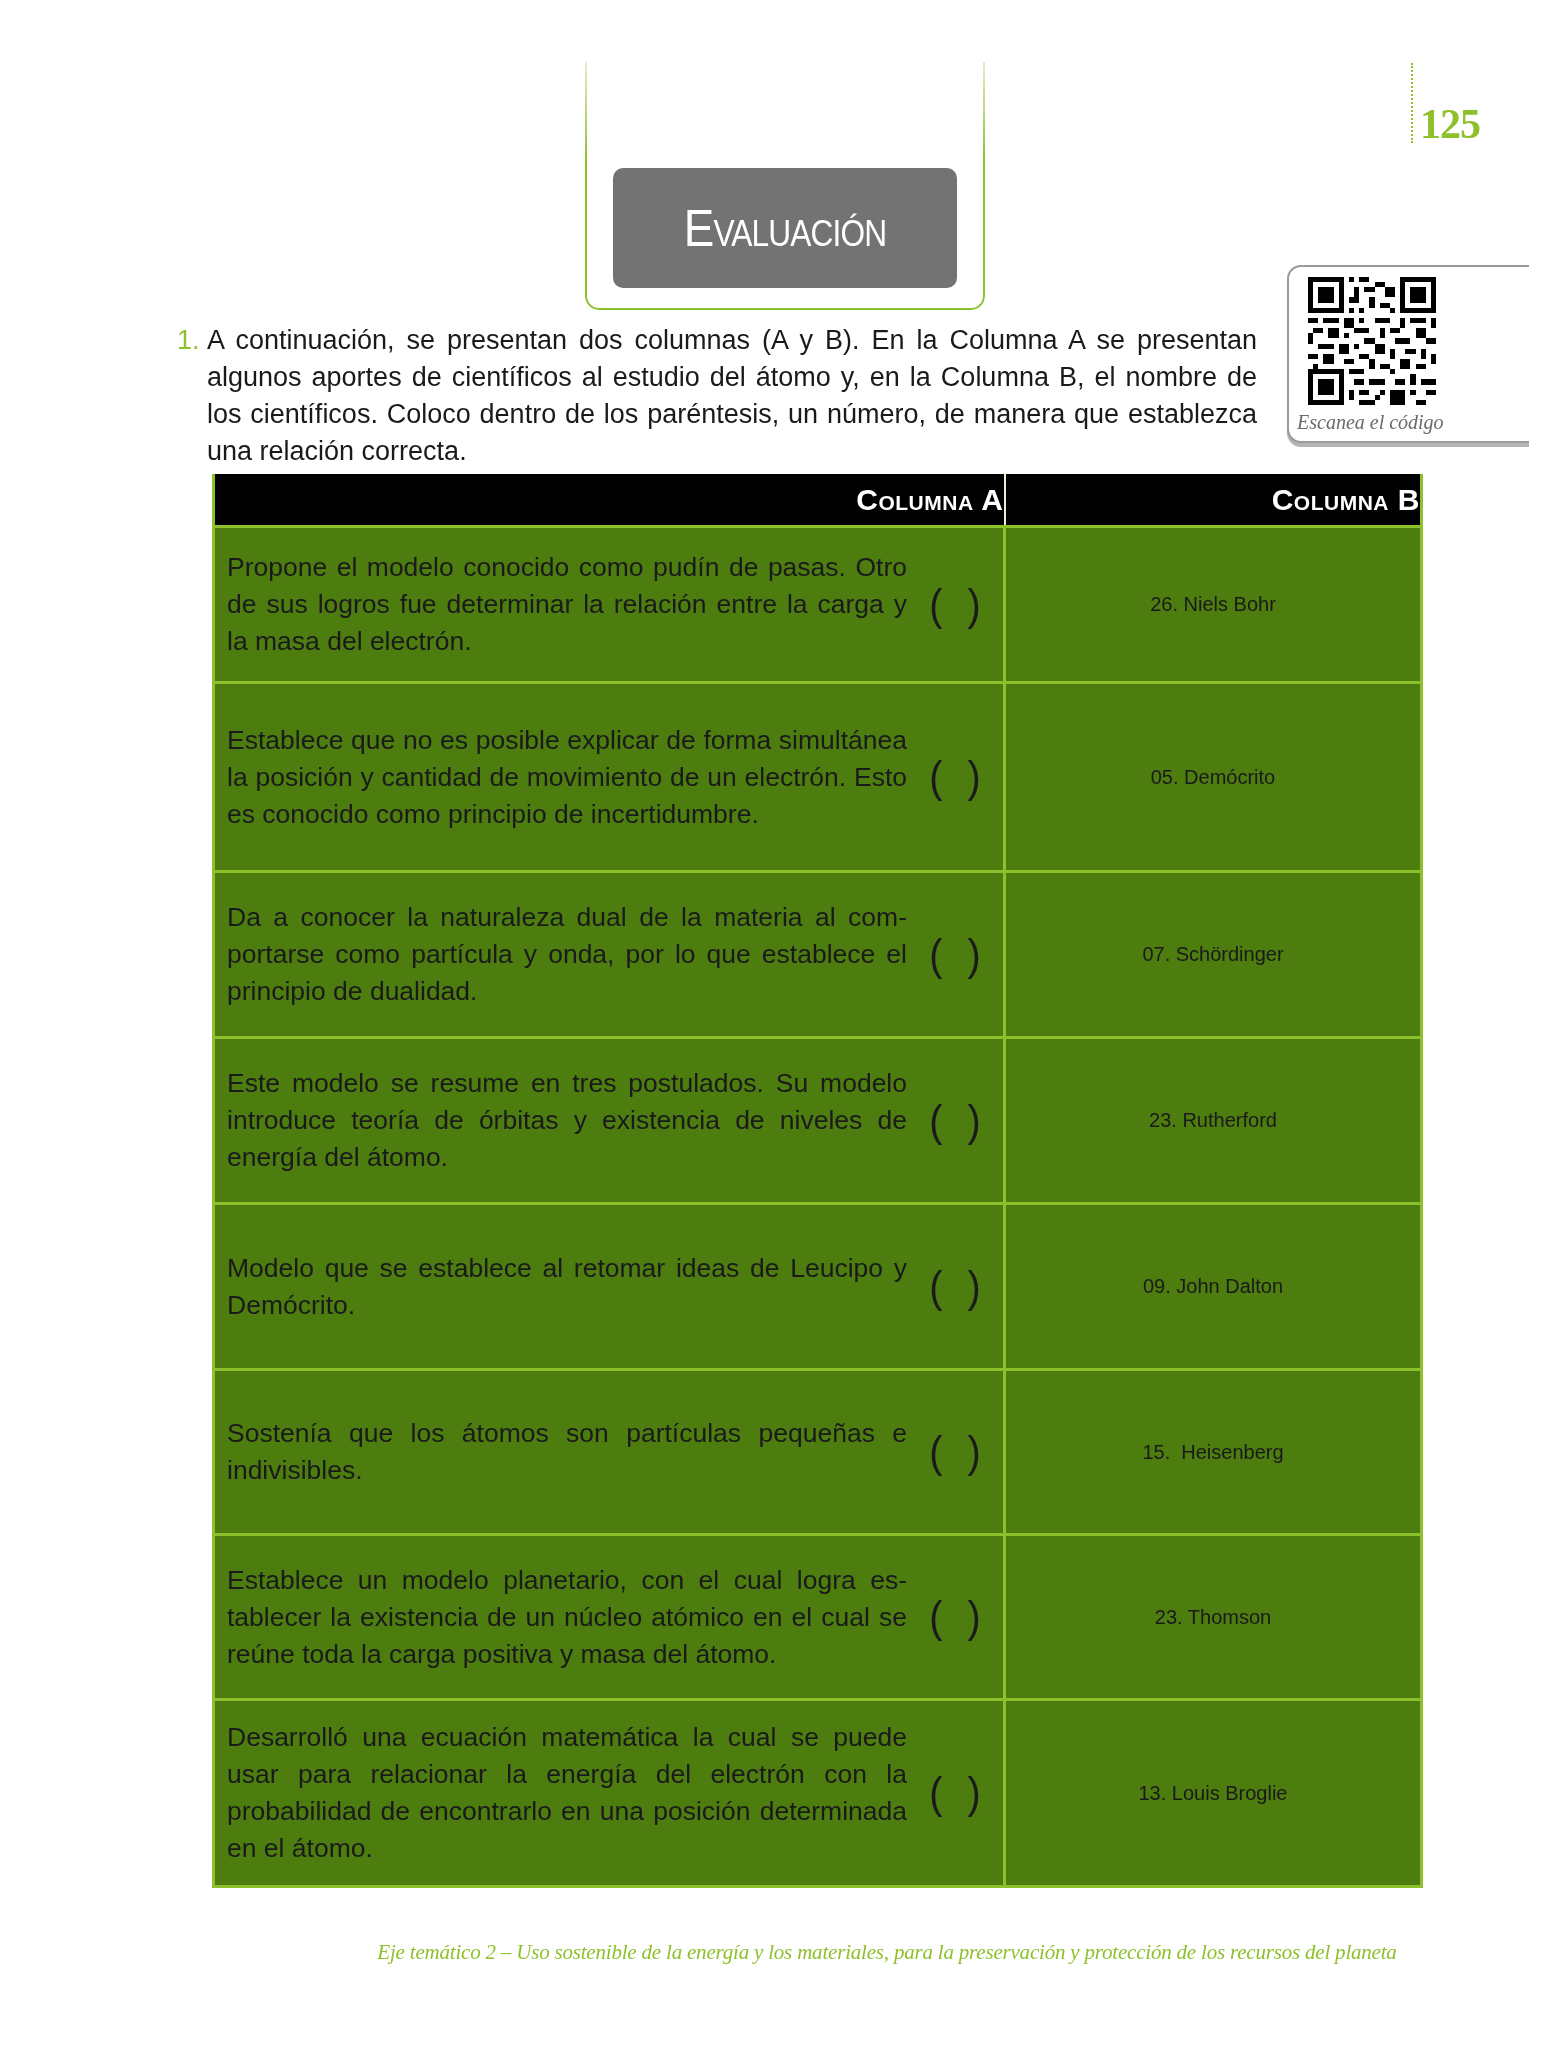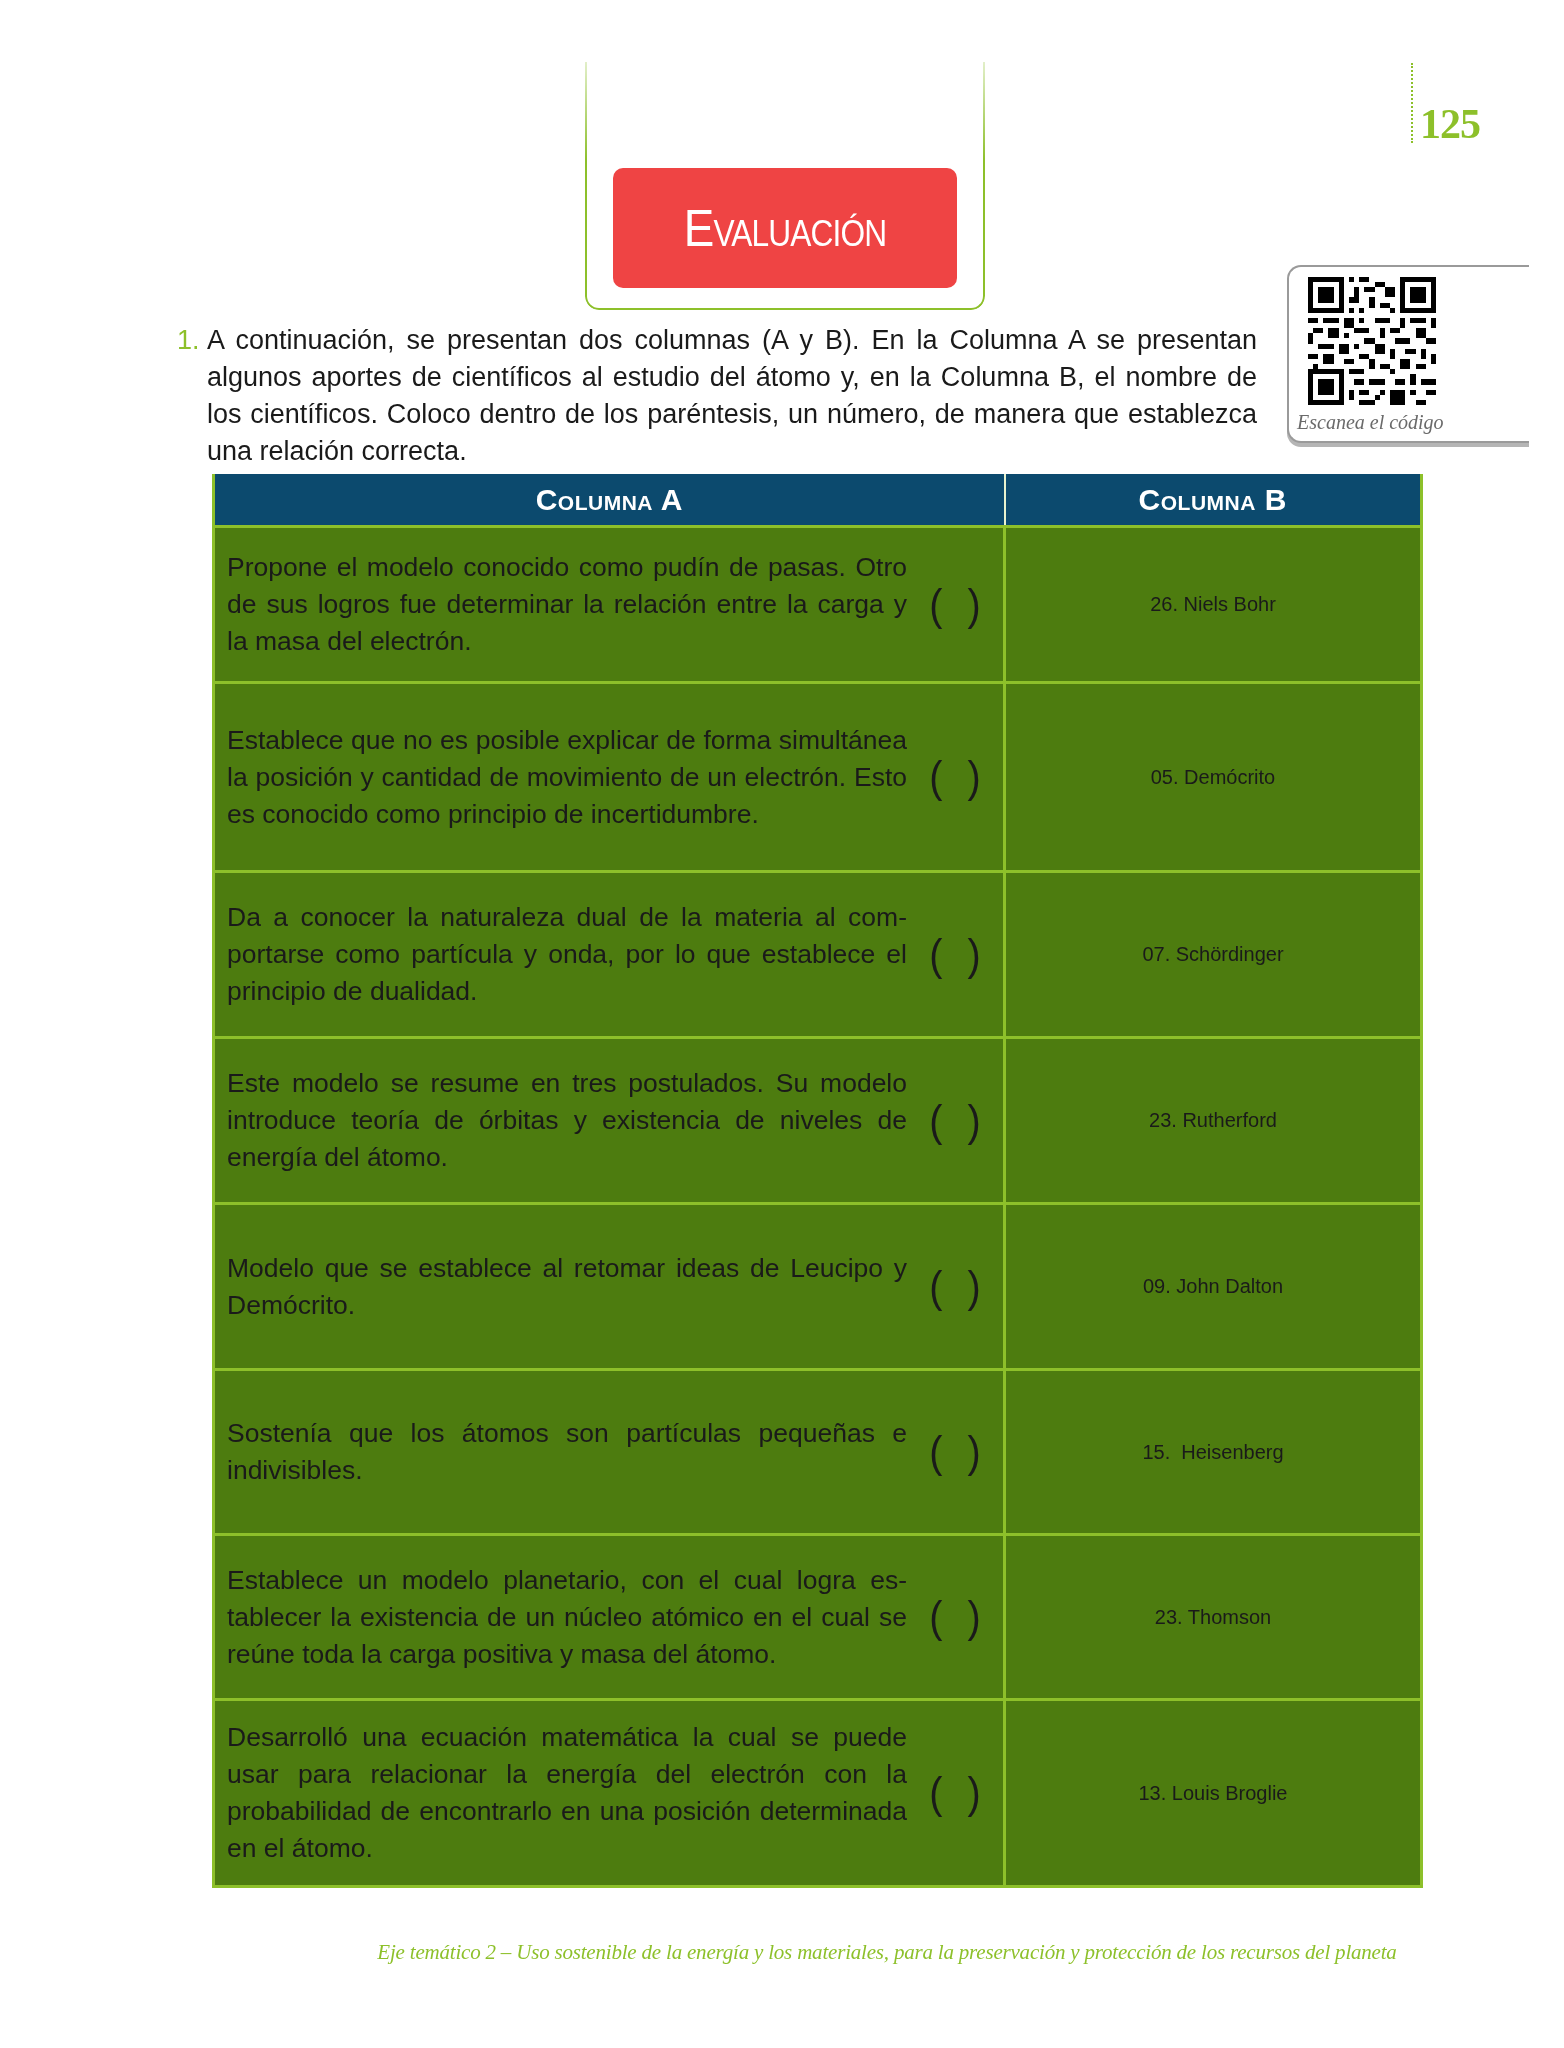--- a/index.html
+++ b/index.html
@@ -13,21 +13,21 @@
   
   .title-frame {
     left: 585px; top: 62px; width: 396px; height: 246px;
     border-left: 2px solid #8dc02a; border-right: 2px solid #8dc02a; border-bottom: 2px solid #8dc02a;
     border-radius: 0 0 14px 14px;
     -webkit-mask-image: linear-gradient(to bottom, rgba(0,0,0,0.25) 0%, #000 40%);
     mask-image: linear-gradient(to bottom, rgba(0,0,0,0.25) 0%, #000 40%);
   }
   .title-box {
     left: 613px; top: 168px; width: 344px; height: 120px;
-    background: #ef4444; border-radius: 10px;
+    background: #737373; border-radius: 10px;
     display: flex; align-items: center; justify-content: center;
   }
   .title-text {
     color: #ffffff; font-size: 52px; letter-spacing: -1px;
     font-variant: small-caps; font-family: "Liberation Sans Narrow", "Liberation Sans", sans-serif;
     transform: scaleX(0.88); white-space: nowrap;
   }
 
   
   .page-rule {
@@ -62,23 +62,24 @@
     left: 207px; top: 322px; width: 1050px; font-size: 27px; line-height: 37px;
     text-align: justify; color: #1a1a1a;
   }
 
   
   .match-table {
     left: 212px; top: 474px; width: 1208px;
     border-collapse: collapse; table-layout: fixed;
   }
   .match-table th {
-    background: #0c4a6e; color: #fff; height: 51px; padding: 0;
+    background: #000000; color: #fff; height: 51px; padding: 0;
     font-weight: bold; font-size: 30px; font-variant: small-caps; letter-spacing: 0.5px;
     font-family: "Liberation Sans", sans-serif;
+    text-align: right;
   }
   .match-table th.col-a { border-right: 2px solid #e8f2cf; }
   .match-table td {
     border: 3px solid #8dc02a; padding: 0; vertical-align: middle; background: #4d7c0f;
   }
   .match-table tr.hdr-row { border-left: 3px solid #8dc02a; border-right: 3px solid #8dc02a; }
   .cell-a {
     display: flex; align-items: center; height: 100%;
   }
   .cell-a .desc {

